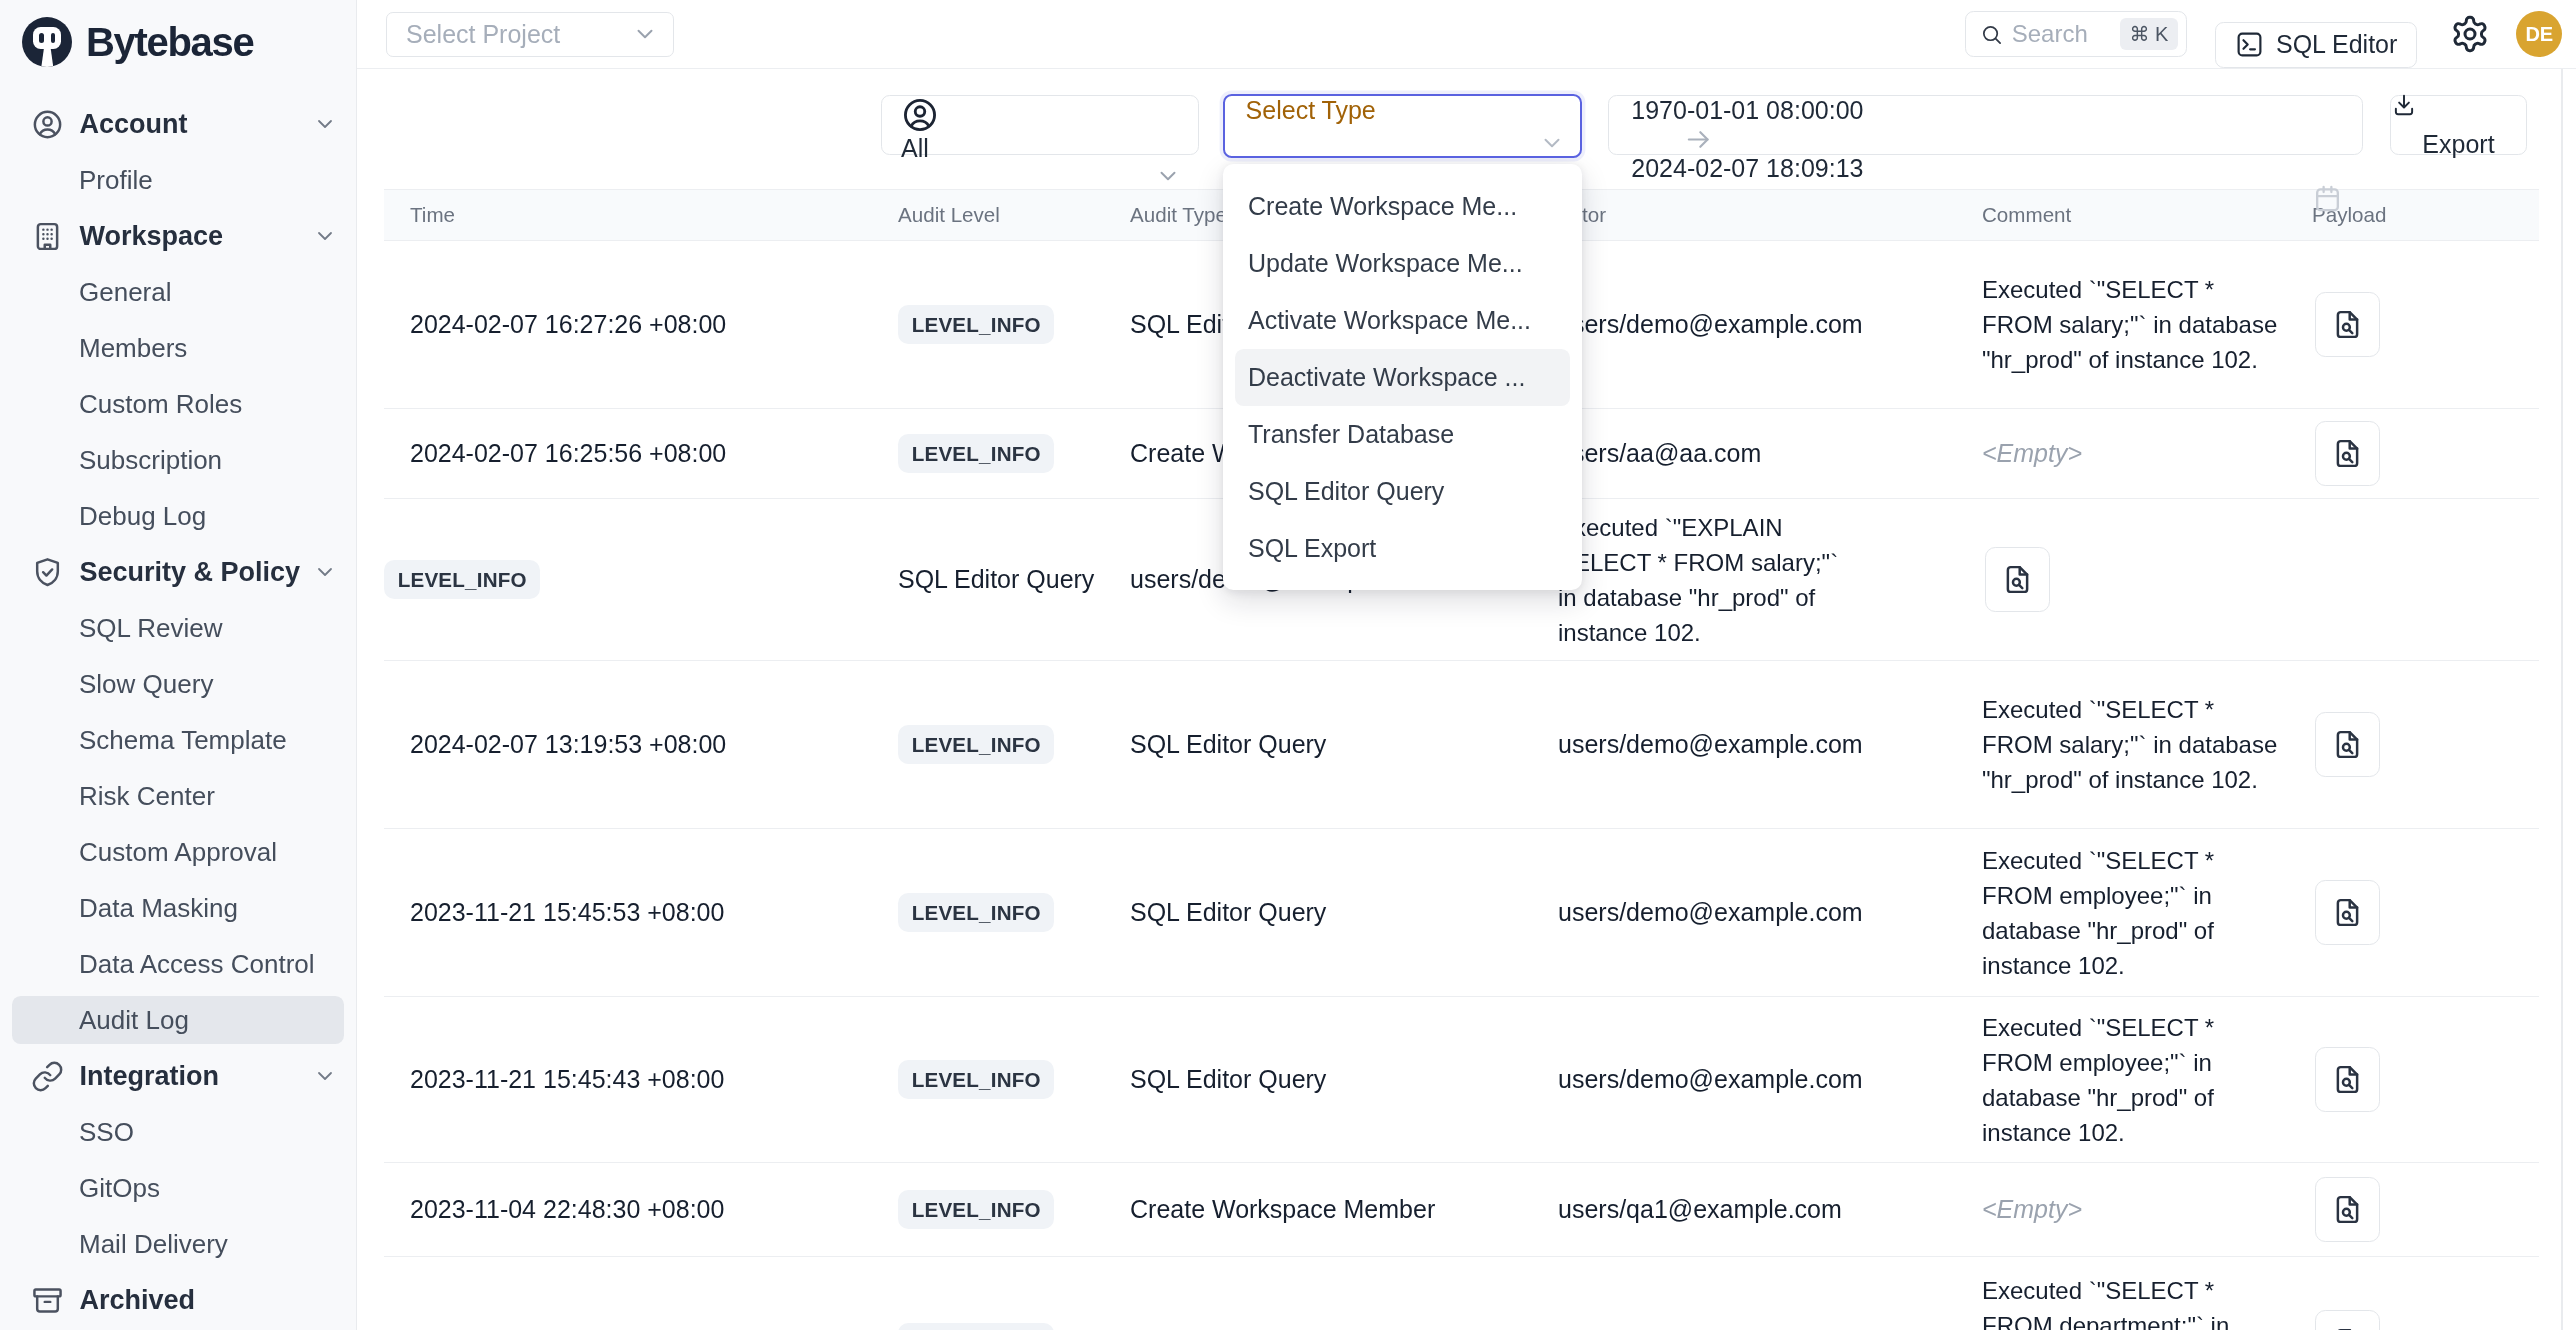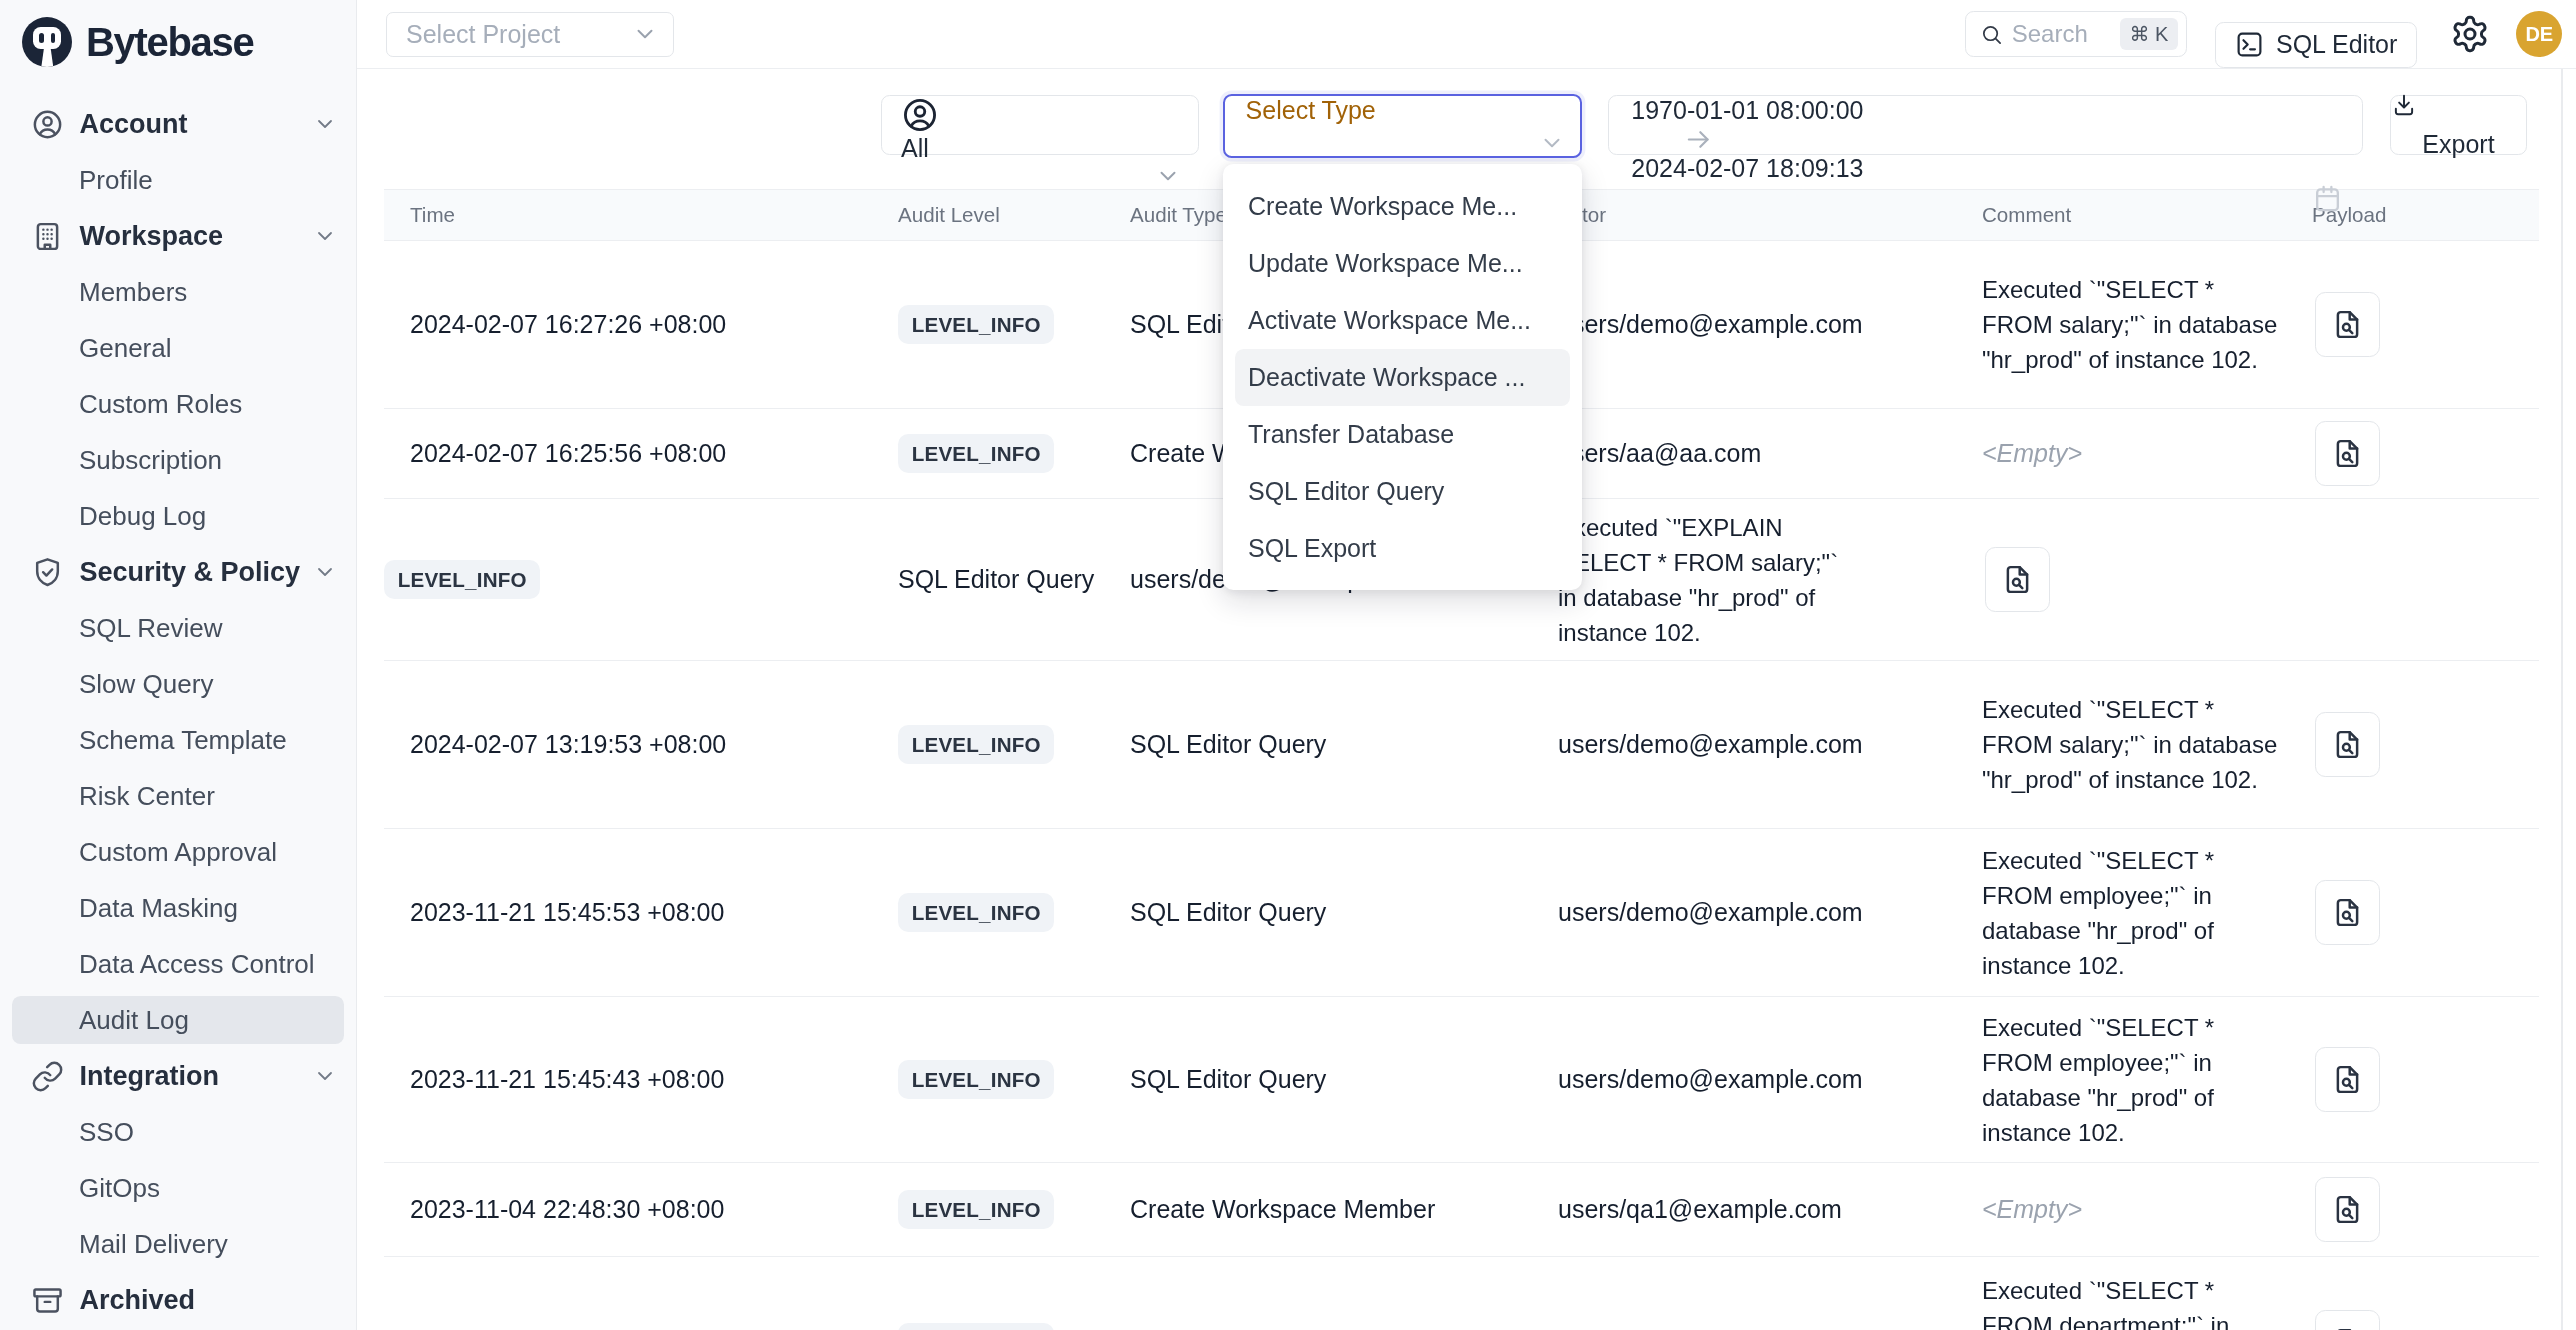--- a/index.html
+++ b/index.html
@@ -155,24 +155,24 @@
           </svg>
         </span>
         <span class="slabel">Workspace</span>
         <span class="icon schev">
           <svg viewBox="0 0 24 24" fill="none" stroke="currentColor" stroke-width="1.8" stroke-linecap="round" stroke-linejoin="round">
             <polyline points="6 9 12 15 18 9"></polyline>
           </svg>
         </span>
       </div>
       <div class="srow child">
+        <span class="slabel">General</span>
+      </div>
+      <div class="srow child">
         <span class="slabel">Members</span>
-      </div>
-      <div class="srow child">
-        <span class="slabel">General</span>
       </div>
       <div class="srow child">
         <span class="slabel">Custom Roles</span>
       </div>
       <div class="srow child">
         <span class="slabel">Subscription</span>
       </div>
       <div class="srow child">
         <span class="slabel">Debug Log</span>
       </div>

